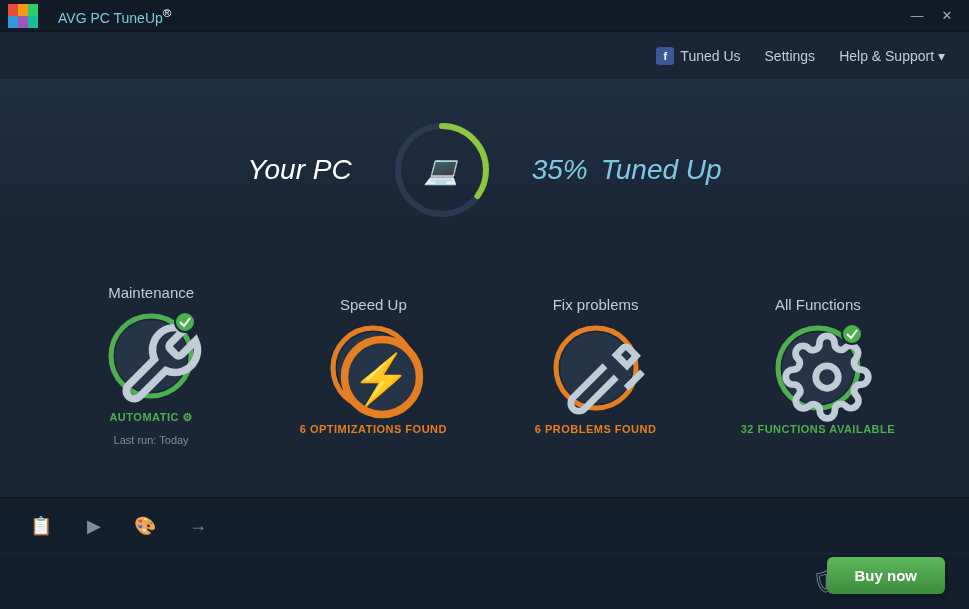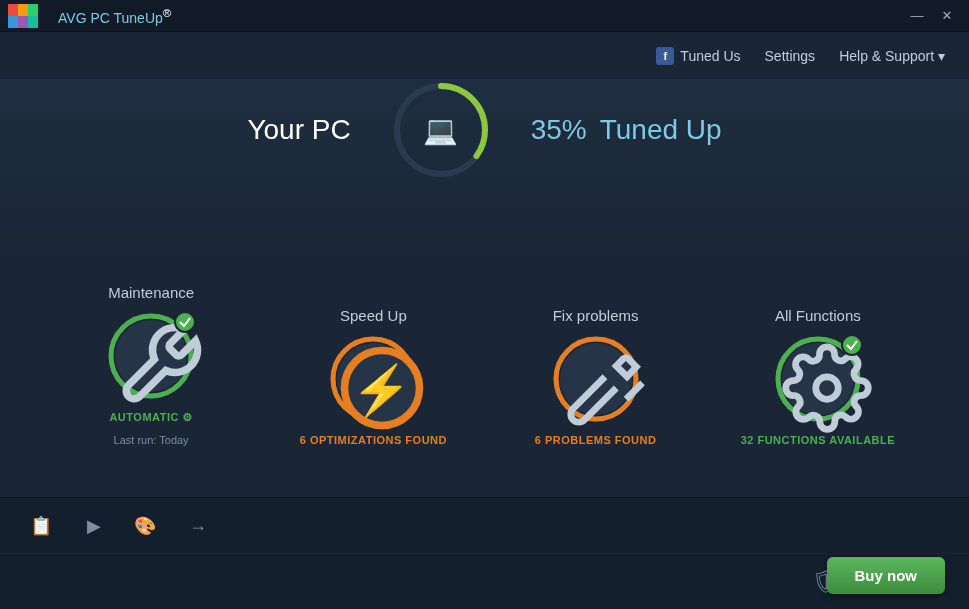--- a/index.html
+++ b/index.html
@@ -89,25 +89,26 @@
       align-items: center;
       justify-content: center;
       color: white;
       font-size: 11px;
       font-weight: bold;
     }
 
     
     .hero {
       display: flex;
-      align-items: flex-start;
+      align-items: center;
       justify-content: center;
       height: 180px;
       background: linear-gradient(180deg, #1e2e40 0%, #1a2535 100%);
       position: relative;
+      font-style: italic;
     }
     .hero-content {
       display: flex;
       align-items: center;
       gap: 40px;
     }
     .hero-your-pc {
       color: #ffffff;
       font-size: 28px;
       font-weight: 300;
@@ -139,21 +140,21 @@
     }
     .hero-percent {
       color: #7ec8e3;
       font-size: 28px;
       font-weight: 300;
     }
 
     
     .cards-section {
       display: flex;
-      align-items: flex-end;
+      align-items: center;
       justify-content: space-around;
       padding: 24px 40px 16px;
     }
     .card {
       display: flex;
       flex-direction: column;
       align-items: center;
       gap: 10px;
       width: 160px;
     }

